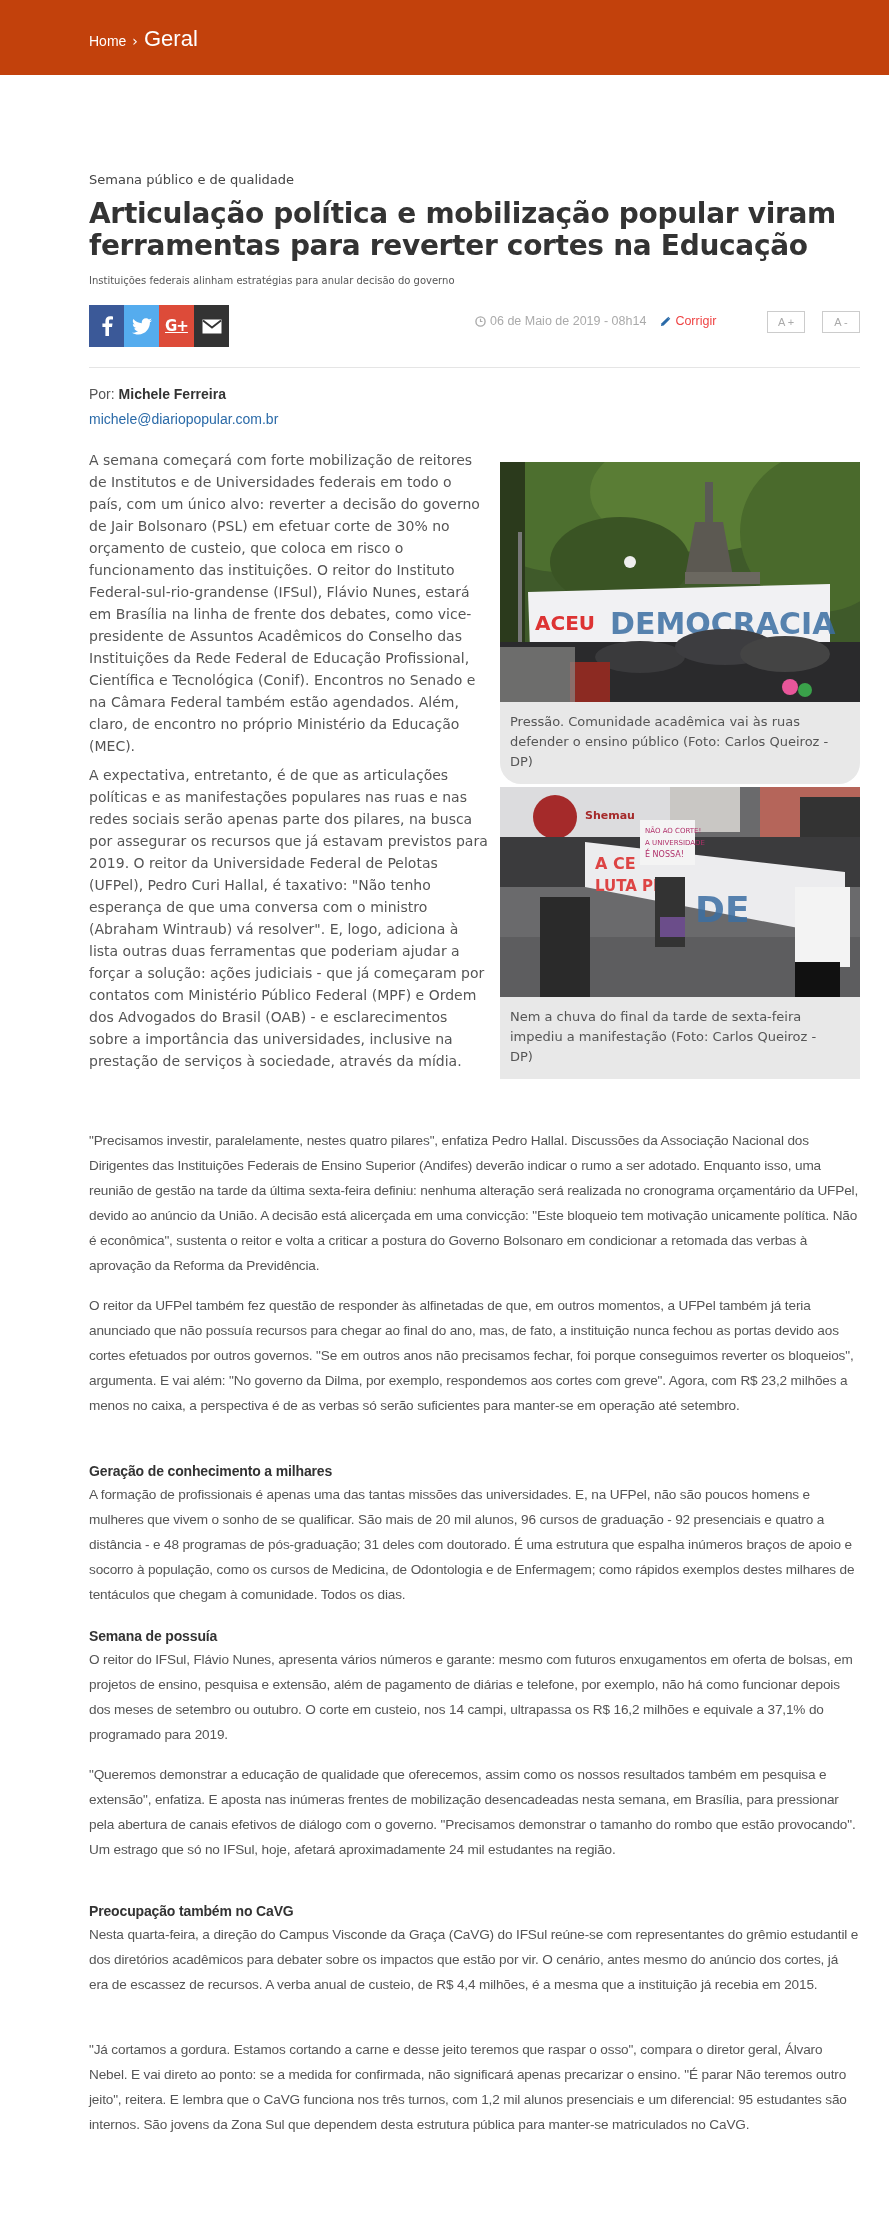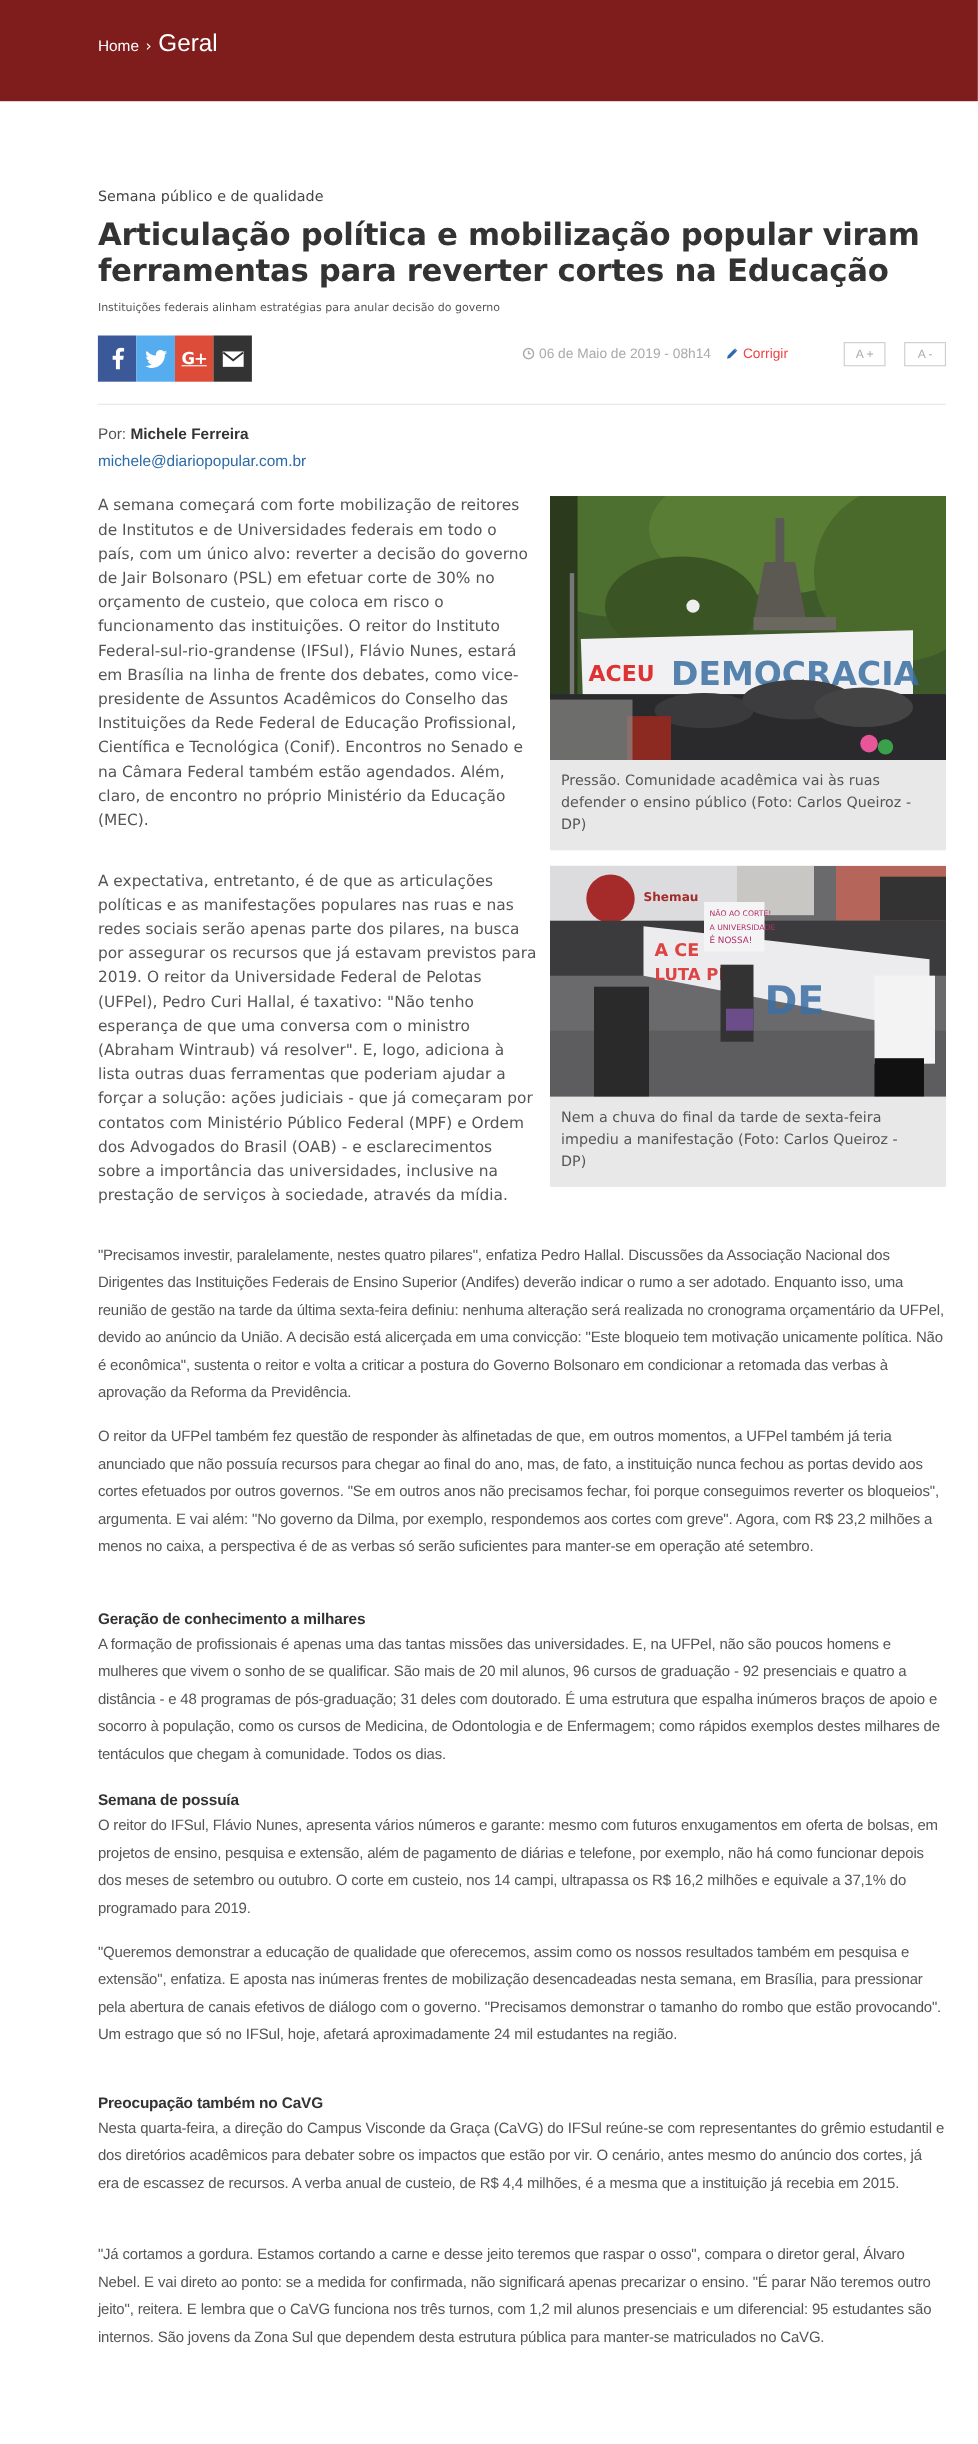--- a/index.html
+++ b/index.html
@@ -1,18 +1,18 @@
 <!DOCTYPE html>
 <html><head>
 <meta charset="utf-8">
 <style>
   * { box-sizing: border-box; margin: 0; padding: 0; }
   html, body { width: 889px; background: #ffffff; }
   body { font-family: "DejaVu Sans", sans-serif; color: #555555; }
-  .topbar { height: 92px; background: #7f1d1d; position: relative; }
+  .topbar { height: 75px; background: #c2410c; position: relative; }
   .breadcrumb { position: absolute; left: 89px; top: 26px; display: flex; align-items: baseline; color: #fff; }
   .crumb-home { font-family: "Liberation Sans", sans-serif; font-size: 14px; color: #fff; text-decoration: none; }
   .crumb-sep { font-size: 14px; margin: 0 6px; color: #fff; }
   .crumb-current { font-family: "Liberation Sans", sans-serif; font-size: 22px; color: #fff; }
 
   .kicker { position: absolute; left: 89px; top: 172px; font-size: 13px; color: #444; }
   .title { position: absolute; left: 89px; top: 198px; width: 780px; font-family: "DejaVu Sans", sans-serif; font-weight: bold; font-size: 28px; line-height: 32px; color: #333; letter-spacing: -0.3px; }
   .subtitle { position: absolute; left: 89px; top: 275px; font-size: 10px; color: #555; }
 
   .share { position: absolute; left: 89px; top: 305px; display: flex; height: 42px; }
@@ -28,24 +28,24 @@
   .fplus { left: 767px; } .fminus { left: 822px; }
 
   .divider { position: absolute; left: 89px; top: 367px; width: 771px; height: 1px; background: #e5e5e5; }
 
   .author { position: absolute; left: 89px; top: 386px; font-family: "Liberation Sans", sans-serif; font-size: 14px; color: #555; }
   .author b { color: #333; }
   .email { position: absolute; left: 89px; top: 411px; font-family: "Liberation Sans", sans-serif; font-size: 14px; color: #2a6aa8; text-decoration: none; }
 
   .col-text { position: absolute; left: 89px; width: 400px; font-size: 14px; line-height: 22px; color: #555; }
   .p1 { top: 449px; }
-  .p2 { top: 790px; }
+  .p2 { top: 764px; }
 
   .figure { position: absolute; left: 500px; width: 360px; background: #e8e8e8; }
-  .fig1 { top: 451px; }
+  .fig1 { top: 462px; border-radius: 21px; }
   .fig2 { top: 787px; }
   .photo { width: 360px; display: block; position: relative; overflow: hidden; }
   .fig1 .photo { height: 240px; }
   .fig2 .photo { height: 210px; }
   .caption { padding: 10px 25px 12px 10px; font-size: 13px; line-height: 20px; color: #555; }
 
   .full { position: absolute; left: 89px; width: 771px; font-family: "Liberation Sans", sans-serif; font-size: 13.6px; line-height: 25px; color: #555; letter-spacing: -0.15px; }
   .full h3 { font-size: 14px; font-weight: bold; color: #333; line-height: 22px; }
   .s1 { top: 1128px; } .s2 { top: 1293px; } .s3 { top: 1460px; } .s4 { top: 1625px; } .s5 { top: 1762px; } .s6 { top: 1900px; } .s7 { top: 2037px; }
 </style>

